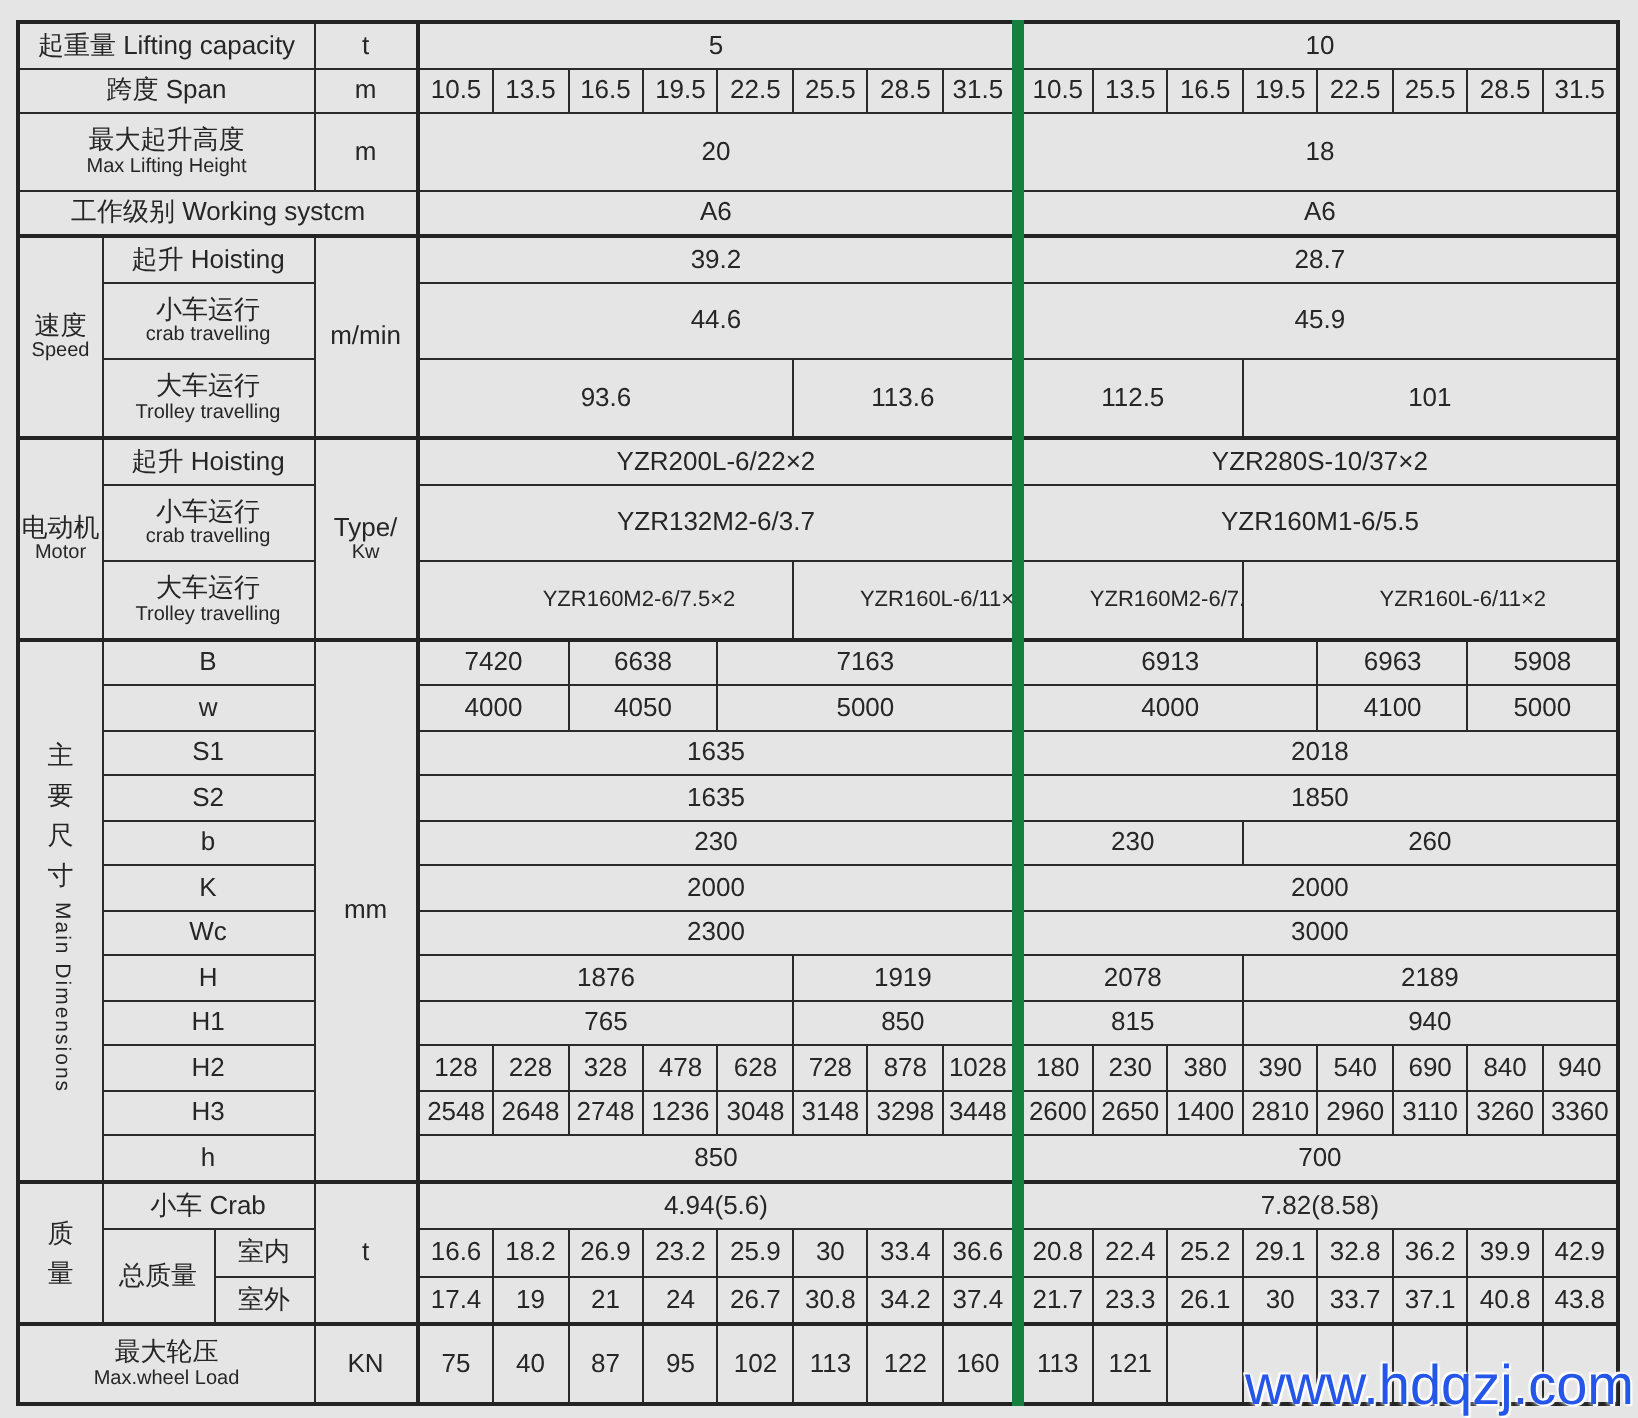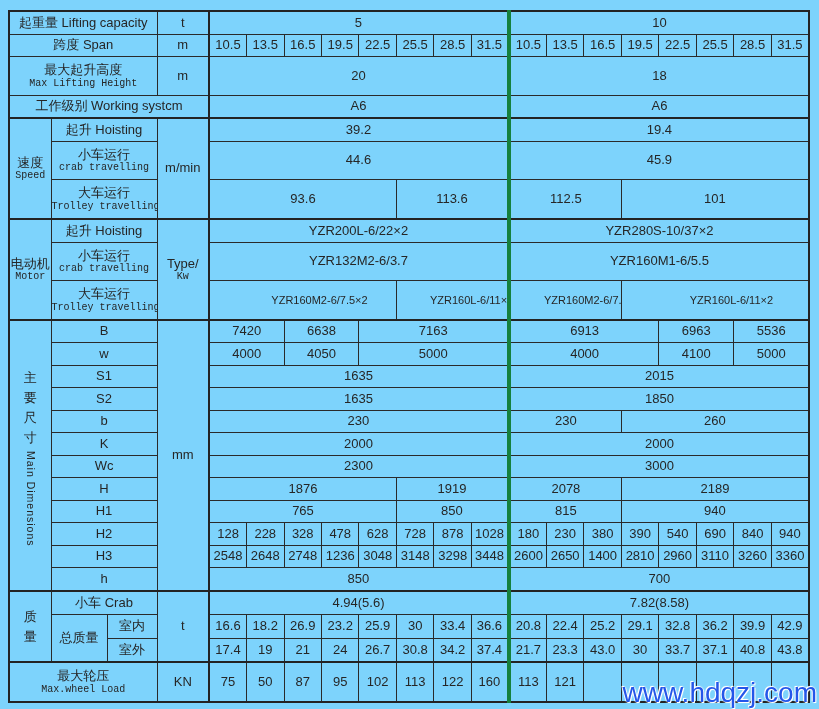--- a/index.html
+++ b/index.html
@@ -1,27 +1,27 @@
 <!DOCTYPE html>
 <html><head>
 <meta charset="utf-8">
 <style>
   html,body{margin:0;padding:0;background:#ffffff;}
-  .page{position:relative;width:819px;height:709px;background:#7dd3fc;overflow:hidden;
+  .page{position:relative;width:819px;height:709px;background:#e5e5e5;overflow:hidden;
         font-family:"Liberation Sans","DejaVu Sans",sans-serif;color:#262626;}
   table.spec{position:absolute;left:8px;top:10px;width:802px;height:693px;
              border-collapse:collapse;table-layout:fixed;}
   table.spec{border:2px solid #232323;}
   td{border:1px solid #2a2a2a;text-align:center;vertical-align:middle;
      padding:0;font-size:13px;line-height:1.12;overflow:hidden;white-space:nowrap;}
   td .t{font-size:13px;}
-  td .t2{font-size:10px;line-height:1.1;font-family:Liberation Mono, monospace;}
+  td .t2{font-size:10px;line-height:1.1;}
   td.sm .t{font-size:11px;padding-left:33px;}
   td.dl{border-left:2px solid #232323;}
-  td.hl{border-left:4px solid #15803d;text-align:center;}
+  td.hl{border-left:6px solid #15803d;text-align:center;}
   tr.tt td{border-top:2px solid #232323;}
   .vchars div{line-height:1;margin:7px 0;font-size:13px;}
   .ven{writing-mode:vertical-rl;margin:4px auto 0;font-size:10.5px;letter-spacing:1px;}
   td.vcell{vertical-align:middle;}
   .watermark{position:absolute;right:2px;bottom:0px;font-size:28px;font-weight:normal;
              letter-spacing:0px;
              text-shadow:0 0 2px #fff,0 0 2px #fff,1px 1px 0 #fff,-1px -1px 0 #fff;}
 </style>
 </head>
 <body>
@@ -155,21 +155,21 @@
           <td colspan="2" class="lab">
             <div class="t">起升 Hoisting</div>
           </td>
           <td rowspan="3" class="unit">
             <div class="t">m/min</div>
           </td>
           <td colspan="8" class="dl">
             <div class="t">39.2</div>
           </td>
           <td colspan="8" class="hl">
-            <div class="t">19.4</div>
+            <div class="t">28.7</div>
           </td>
         </tr>
         <tr>
           <td colspan="2" class="lab">
             <div class="t">小车运行</div>
             <div class="t2">crab  travelling</div>
           </td>
           <td colspan="8" class="dl">
             <div class="t">44.6</div>
           </td>
@@ -269,21 +269,21 @@
           <td colspan="4">
             <div class="t">7163</div>
           </td>
           <td colspan="4" class="hl">
             <div class="t">6913</div>
           </td>
           <td colspan="2">
             <div class="t">6963</div>
           </td>
           <td colspan="2">
-            <div class="t">5536</div>
+            <div class="t">5908</div>
           </td>
         </tr>
         <tr>
           <td colspan="2" class="lab">
             <div class="t">w</div>
           </td>
           <td colspan="2" class="dl">
             <div class="t">4000</div>
           </td>
           <td colspan="2">
@@ -303,21 +303,21 @@
           </td>
         </tr>
         <tr>
           <td colspan="2" class="lab">
             <div class="t">S1</div>
           </td>
           <td colspan="8" class="dl">
             <div class="t">1635</div>
           </td>
           <td colspan="8" class="hl">
-            <div class="t">2015</div>
+            <div class="t">2018</div>
           </td>
         </tr>
         <tr>
           <td colspan="2" class="lab">
             <div class="t">S2</div>
           </td>
           <td colspan="8" class="dl">
             <div class="t">1635</div>
           </td>
           <td colspan="8" class="hl">
@@ -615,21 +615,21 @@
           <td>
             <div class="t">37.4</div>
           </td>
           <td class="hl">
             <div class="t">21.7</div>
           </td>
           <td>
             <div class="t">23.3</div>
           </td>
           <td>
-            <div class="t">43.0</div>
+            <div class="t">26.1</div>
           </td>
           <td>
             <div class="t">30</div>
           </td>
           <td>
             <div class="t">33.7</div>
           </td>
           <td>
             <div class="t">37.1</div>
           </td>
@@ -645,21 +645,21 @@
             <div class="t">最大轮压</div>
             <div class="t2">Max.wheel Load</div>
           </td>
           <td class="unit">
             <div class="t">KN</div>
           </td>
           <td class="dl">
             <div class="t">75</div>
           </td>
           <td>
-            <div class="t">50</div>
+            <div class="t">40</div>
           </td>
           <td>
             <div class="t">87</div>
           </td>
           <td>
             <div class="t">95</div>
           </td>
           <td>
             <div class="t">102</div>
           </td>

